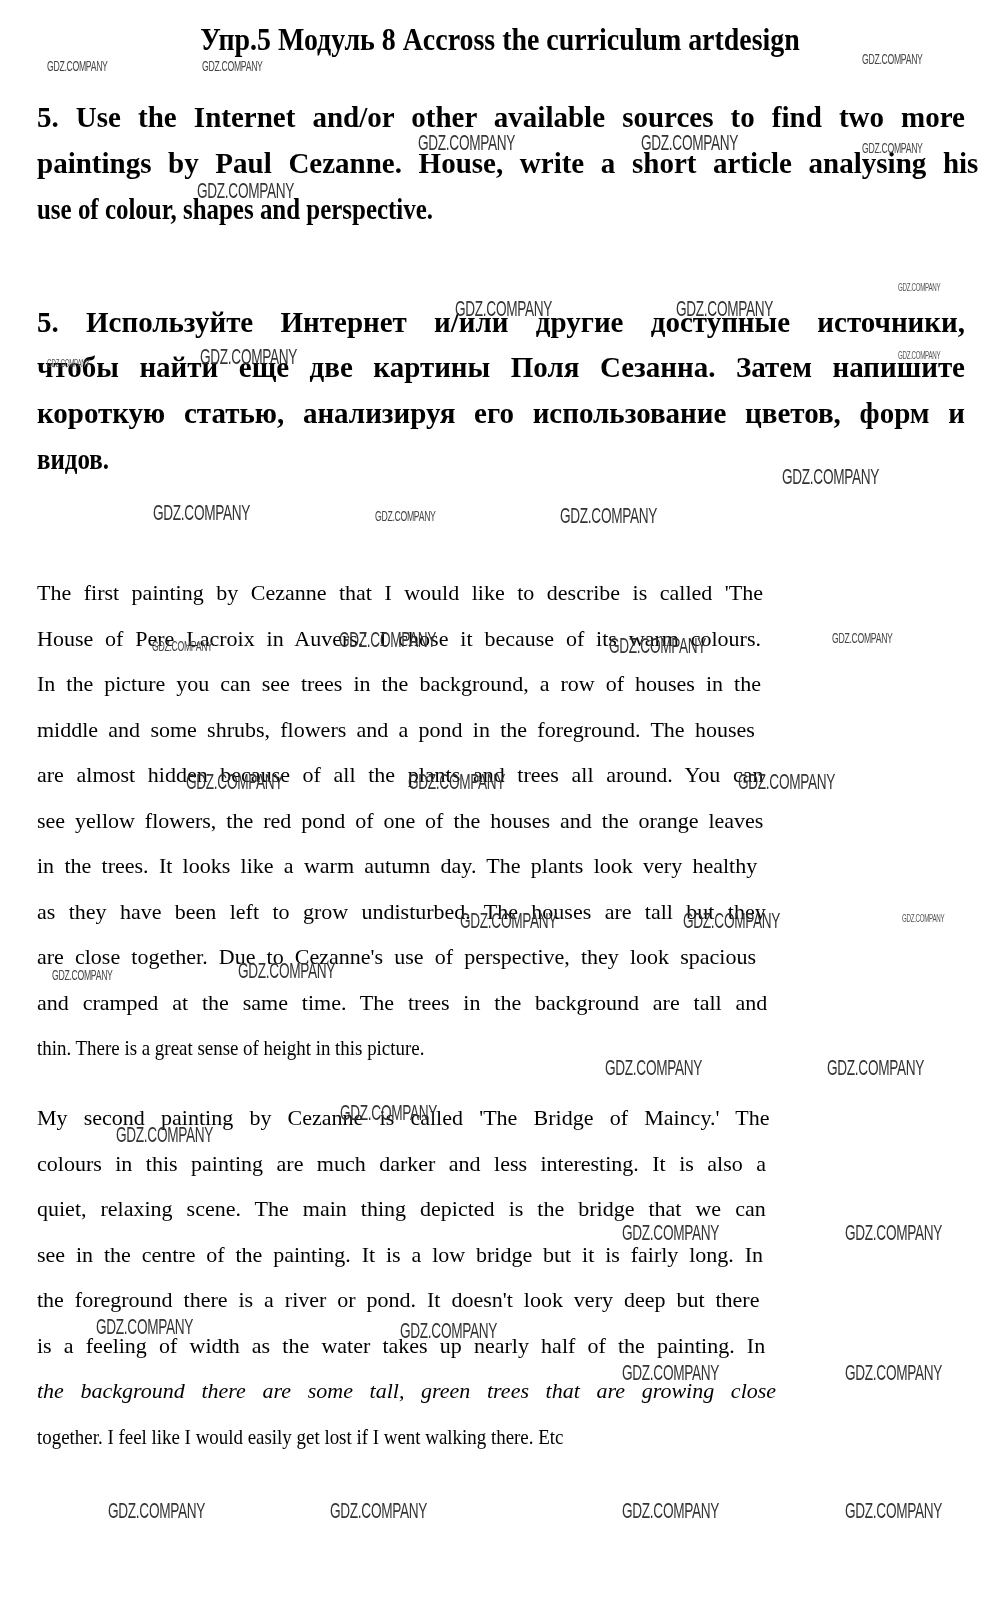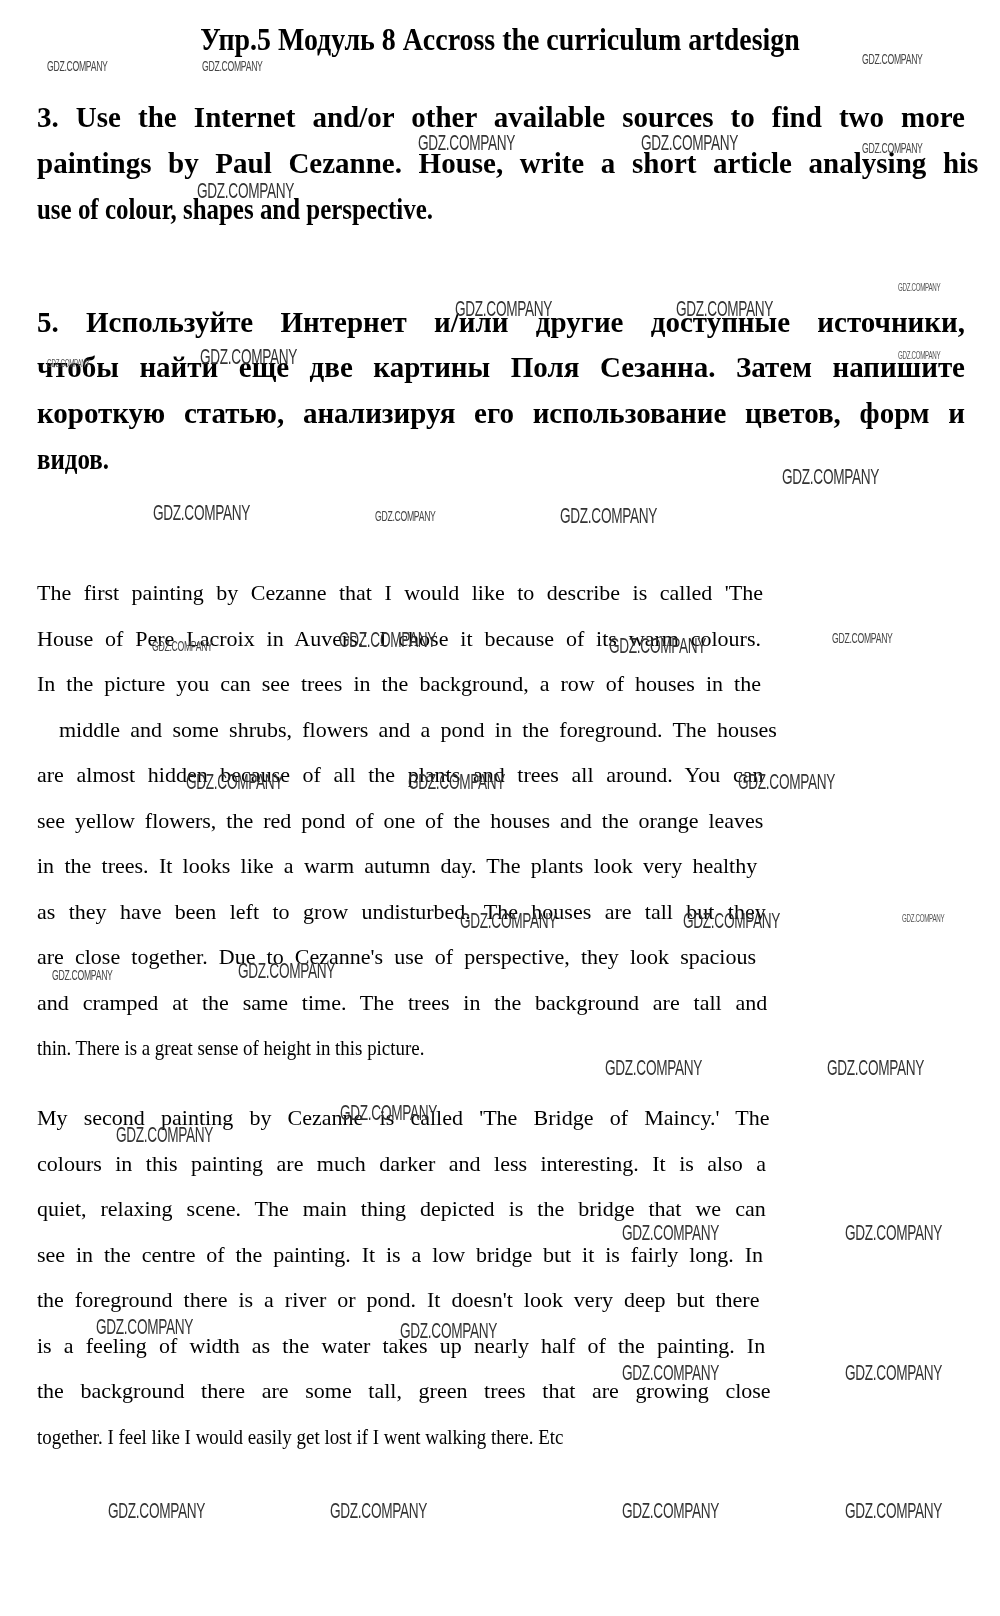--- a/index.html
+++ b/index.html
@@ -34,54 +34,54 @@
     .wm.xs { font-size: 10px; color: #555; }
   </style>
 </head>
 <body>
 
 <div class="page">
 
   <div class="title">Упр.5 Модуль 8 Accross the curriculum artdesign</div>
 
   <div>
-    <div class="line task" style="top:101px"><span class="fit" style="word-spacing: 9.86648px;">3. Use the Internet and/or other available sources to find two more</span></div>
+    <div class="line task" style="top:101px"><span class="fit" style="word-spacing: 9.86648px;">5. Use the Internet and/or other available sources to find two more</span></div>
     <div class="line task" style="top:147px"><span class="fit" style="word-spacing: 9.39062px;">paintings by Paul Cezanne. House, write a short article analysing his</span></div>
     <div class="line task last" style="top:193px"><span class="fit" style="transform: scaleX(0.86);">use of colour, shapes and perspective.</span></div>
   </div>
 
   <div>
     <div class="line task" style="top:306px"><span class="fit" style="word-spacing: 20.013px;">5. Используйте Интернет и/или другие доступные источники,</span></div>
     <div class="line task" style="top:351px"><span class="fit" style="word-spacing: 13.3008px;">чтобы найти еще две картины Поля Сезанна. Затем напишите</span></div>
     <div class="line task" style="top:397px"><span class="fit" style="word-spacing: 11.4554px;">короткую статью, анализируя его использование цветов, форм и</span></div>
     <div class="line task last" style="top:443px"><span class="fit" style="transform: scaleX(0.86);">видов.</span></div>
   </div>
 
   <div>
     <div class="line body-text" style="top:580px"><span class="fit" style="word-spacing: 6.99159px;">The first painting by Cezanne that I would like to describe is called 'The</span></div>
     <div class="line body-text" style="top:626px"><span class="fit" style="word-spacing: 6.37019px;">House of Pere Lacroix in Auvers.' I chose it because of its warm colours.</span></div>
     <div class="line body-text" style="top:671px"><span class="fit" style="word-spacing: 5.49583px;">In the picture you can see trees in the background, a row of houses in the</span></div>
-    <div class="line body-text" style="top:717px"><span class="fit" style="word-spacing: 4.75781px; margin-left: 22px;">middle and some shrubs, flowers and a pond in the foreground. The houses</span></div>
+    <div class="line body-text" style="top:717px"><span class="fit" style="word-spacing: 4.75781px;">middle and some shrubs, flowers and a pond in the foreground. The houses</span></div>
     <div class="line body-text" style="top:762px"><span class="fit" style="word-spacing: 7.14543px;">are almost hidden because of all the plants and trees all around. You can</span></div>
     <div class="line body-text" style="top:808px"><span class="fit" style="word-spacing: 4.45201px;">see yellow flowers, the red pond of one of the houses and the orange leaves</span></div>
     <div class="line body-text" style="top:853px"><span class="fit" style="word-spacing: 4.79018px;">in the trees. It looks like a warm autumn day. The plants look very healthy</span></div>
     <div class="line body-text" style="top:899px"><span class="fit" style="word-spacing: 7.86538px;">as they have been left to grow undisturbed. The houses are tall but they</span></div>
     <div class="line body-text" style="top:944px"><span class="fit" style="word-spacing: 5.62926px;">are close together. Due to Cezanne's use of perspective, they look spacious</span></div>
     <div class="line body-text" style="top:990px"><span class="fit" style="word-spacing: 8.36899px;">and cramped at the same time. The trees in the background are tall and</span></div>
     <div class="line body-text last" style="top:1035px"><span class="fit" style="transform: scaleX(0.86);">thin. There is a great sense of height in this picture.</span></div>
   </div>
 
   <div>
     <div class="line body-text" style="top:1105px"><span class="fit" style="word-spacing: 10.7131px;">My second painting by Cezanne is called 'The Bridge of Maincy.' The</span></div>
     <div class="line body-text" style="top:1151px"><span class="fit" style="word-spacing: 7.94712px;">colours in this painting are much darker and less interesting. It is also a</span></div>
     <div class="line body-text" style="top:1196px"><span class="fit" style="word-spacing: 8.52474px;">quiet, relaxing scene. The main thing depicted is the bridge that we can</span></div>
     <div class="line body-text" style="top:1242px"><span class="fit" style="word-spacing: 5.36581px;">see in the centre of the painting. It is a low bridge but it is fairly long. In</span></div>
     <div class="line body-text" style="top:1287px"><span class="fit" style="word-spacing: 5.45759px;">the foreground there is a river or pond. It doesn't look very deep but there</span></div>
     <div class="line body-text" style="top:1333px"><span class="fit" style="word-spacing: 6.67604px;">is a feeling of width as the water takes up nearly half of the painting. In</span></div>
-    <div class="line body-text" style="top:1378px"><span class="fit" style="word-spacing: 11.1619px;">the background there are some tall, green trees that are growing close</span></div>
+    <div class="line body-text" style="top:1378px"><span class="fit" style="word-spacing: 11.1619px; font-style: italic;">the background there are some tall, green trees that are growing close</span></div>
     <div class="line body-text last" style="top:1424px"><span class="fit" style="transform: scaleX(0.86);">together. I feel like I would easily get lost if I went walking there. Etc</span></div>
   </div>
 
 
   <div>
     <span class="wm s" style="left:47px;top:58px">GDZ.COMPANY</span>
     <span class="wm s" style="left:202px;top:58px">GDZ.COMPANY</span>
     <span class="wm s" style="left:862px;top:51px">GDZ.COMPANY</span>
 
     <span class="wm m" style="left:418px;top:130px">GDZ.COMPANY</span>

